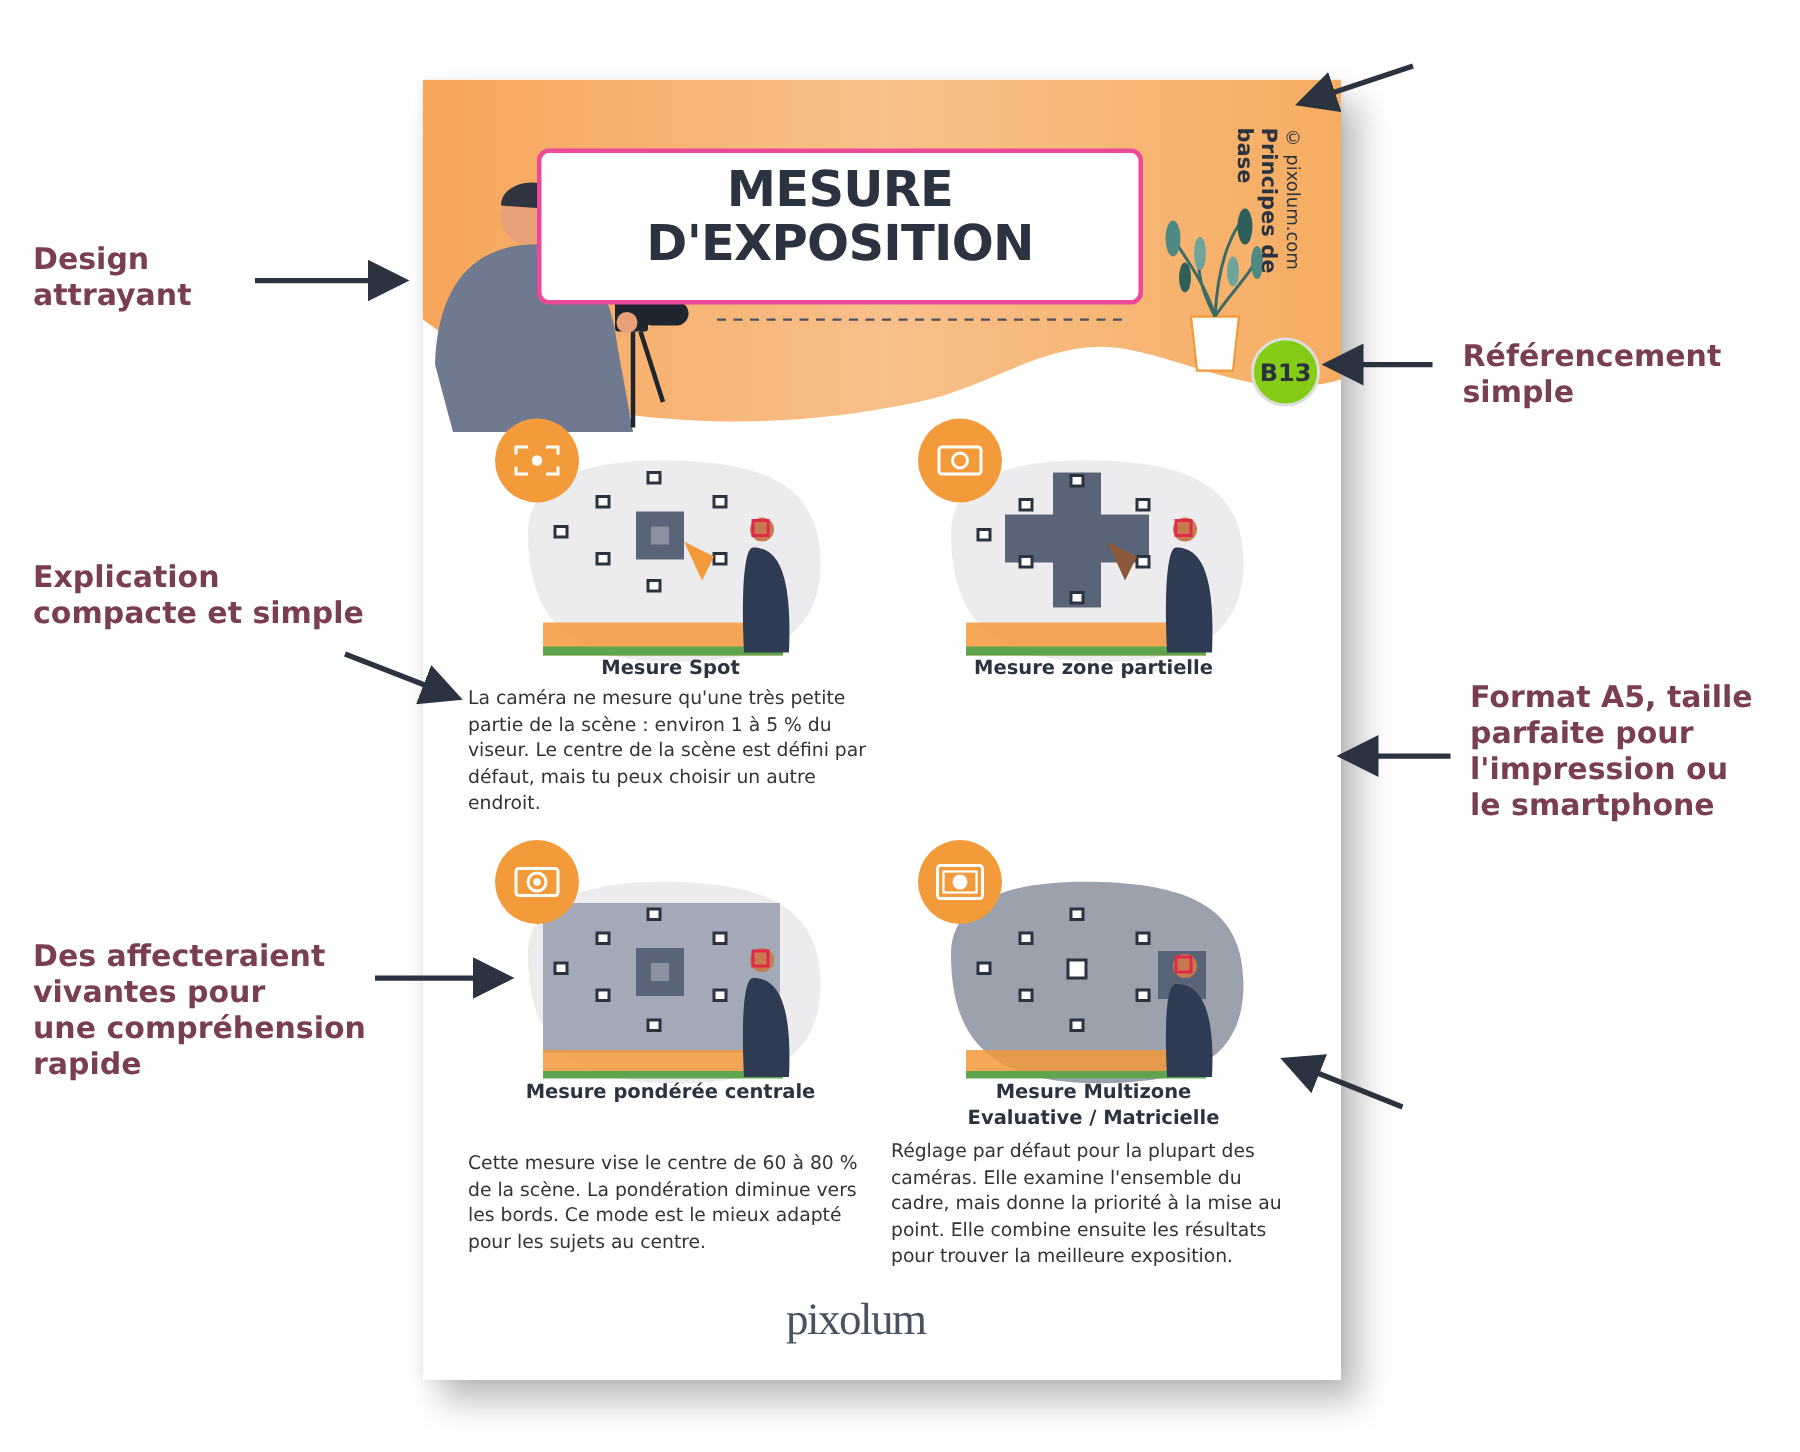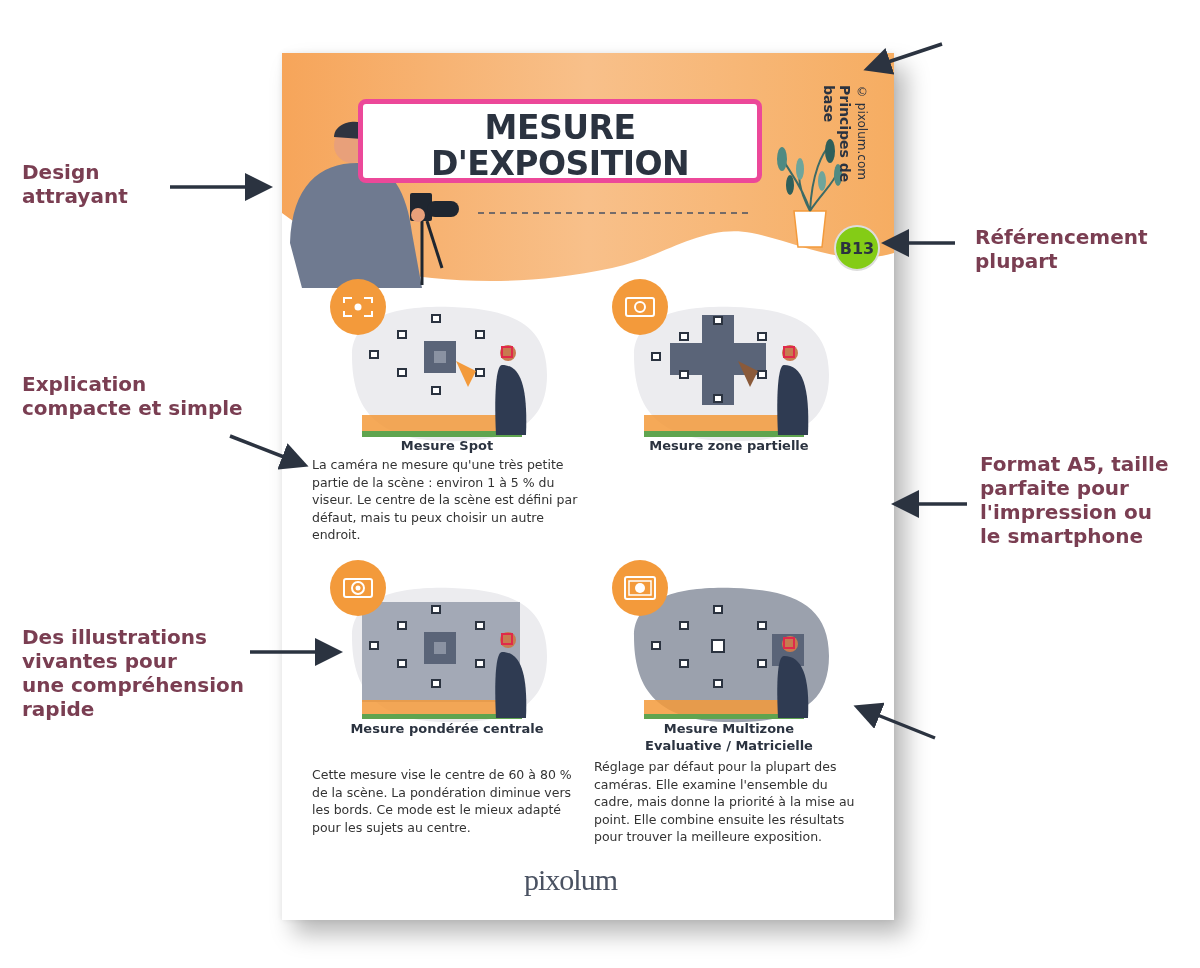--- a/index.html
+++ b/index.html
@@ -2,48 +2,48 @@
 <html><head>
 <meta charset="utf-8">
 <style>
 *{box-sizing:border-box;margin:0;padding:0}
 html,body{width:1200px;height:968px;background:#fff;overflow:hidden;font-family:"DejaVu Sans",sans-serif}
 .stage{position:relative;width:1200px;height:968px;background:#fff}
 .callout{position:absolute;color:#7a3e52;font-weight:bold;font-family:"DejaVu Sans",sans-serif;font-size:20px;line-height:24px;white-space:pre-line}
 .arrow{position:absolute}
 .sheet{position:absolute;left:282px;top:53px;width:612px;height:867px;background:#fff;box-shadow:12px 14px 22px rgba(0,0,0,.28),0 0 6px rgba(0,0,0,.08);overflow:hidden}
 .hdr{position:absolute;left:0;top:0;width:612px;height:240px}
-.titlebox{position:absolute;left:76px;top:46px;width:404px;height:84px;background:#fff;border:5px solid #ec4899;border-radius:8px}
+.titlebox{position:absolute;left:76px;top:46px;width:404px;height:104px;background:#fff;border:3px solid #ec4899;border-radius:8px}
 .title{position:absolute;left:0;top:6px;width:100%;text-align:center;color:#2b3340;font-weight:bold;font-family:"DejaVu Sans",sans-serif;font-size:33px;line-height:36px;letter-spacing:-0.5px;white-space:pre-line}
 .vert{position:absolute;left:535px;top:32px;width:60px;height:180px}
 .vert span{position:absolute;writing-mode:vertical-rl;color:#2b3340;font-family:"DejaVu Sans",sans-serif}
 .code{position:absolute;left:552px;top:172px;width:46px;height:46px;border-radius:50%;background:#84cc16;border:2px solid #ddd;color:#2b3340;font-weight:bold;font-size:16px;display:flex;align-items:center;justify-content:center}
 .card{position:absolute;width:270px}
 .ill{position:absolute;width:230px;height:150px}
 .badge{position:absolute;width:56px;height:56px;border-radius:50%;background:#f39a3b;display:flex;align-items:center;justify-content:center}
 .ctitle{position:absolute;left:0;width:100%;text-align:center;color:#2b3340;font-weight:bold;font-size:13px;line-height:17px;white-space:pre-line}
 .cbody{position:absolute;left:0;width:100%;text-align:left;color:#333;font-size:12.5px;line-height:17.5px}
 .logo{position:absolute;left:242px;top:810px;font-size:30px;color:#4a5262;font-family:Liberation Serif, serif;letter-spacing:-1px}
 </style>
 </head>
 <body>
 
 <div class="stage">
 
   <div class="callout" style="left:22px;top:372px">Explication
 compacte et simple</div>
   <div class="callout" style="left:22px;top:160px">Design
 attrayant</div>
-  <div class="callout" style="left:22px;top:625px">Des illustrations
+  <div class="callout" style="left:22px;top:625px">Des affecteraient
 vivantes pour
 une compréhension
 rapide</div>
 
   <div class="callout" style="left:975px;top:225px">Référencement
-plupart</div>
+simple</div>
   <div class="callout" style="left:980px;top:452px">Format A5, taille
 parfaite pour
 l'impression ou
 le smartphone</div>
 
   <div class="sheet">
     <svg class="hdr" viewBox="0 0 612 240">
       <defs>
           <linearGradient id="og" x1="0" x2="1">
             <stop offset="0" stop-color="#f6a55a"></stop>

